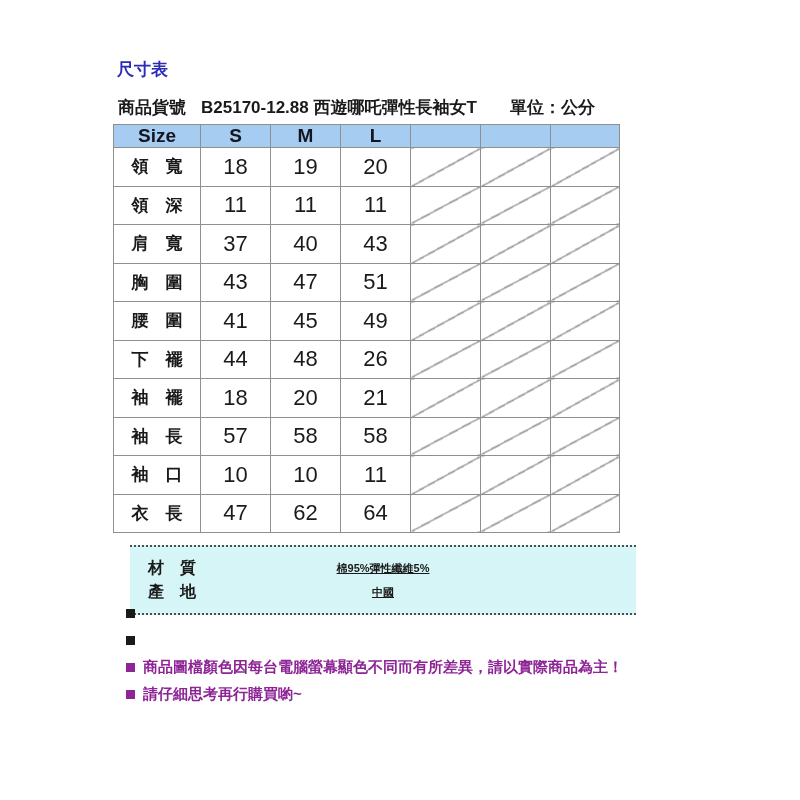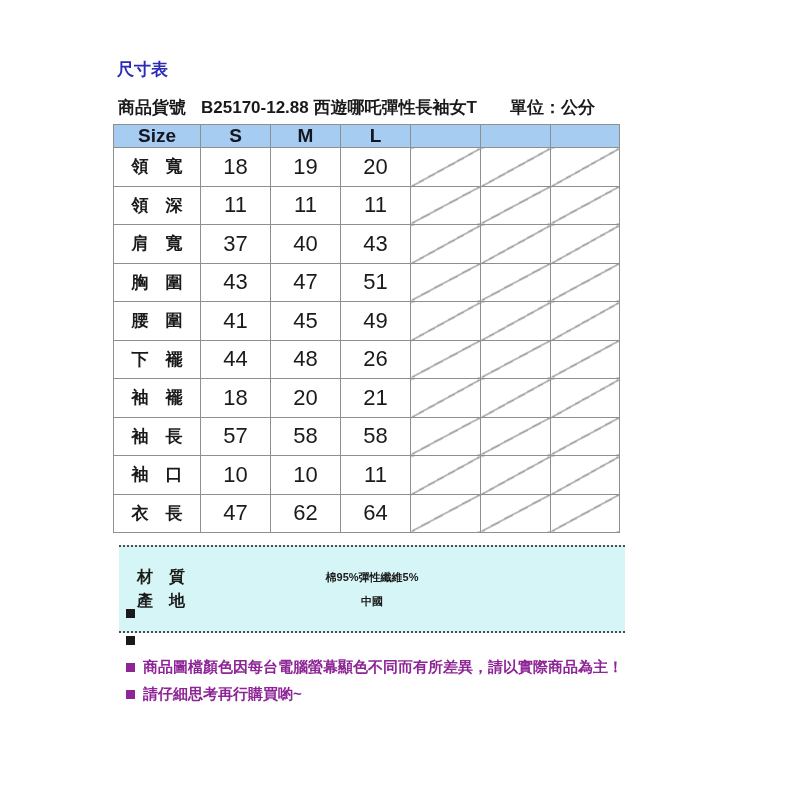--- a/index.html
+++ b/index.html
@@ -74,26 +74,27 @@
       to bottom right,
       transparent calc(50% - 0.8px),
       #9a9a9a calc(50% - 0.8px),
       #9a9a9a calc(50% + 0.8px),
       transparent calc(50% + 0.8px));
   }
 
   
   .info-strip {
     position: absolute;
-    left: 119px; top: 545px;
+    left: 130px; top: 545px;
     width: 506px;
     background: var(--info-fill, #d6f5f6);
     border-top: 2px dotted #4d4d4d;
     border-bottom: 2px dotted #4d4d4d;
-    padding: 18px 0;
+    padding: 9px 0;
+    text-decoration: underline;
   }
   .info-row {
     position: relative;
     height: 24px;
     line-height: 24px;
     font-weight: bold;
   }
   .info-row .info-label {
     position: absolute;
     left: 18px; top: 0;

